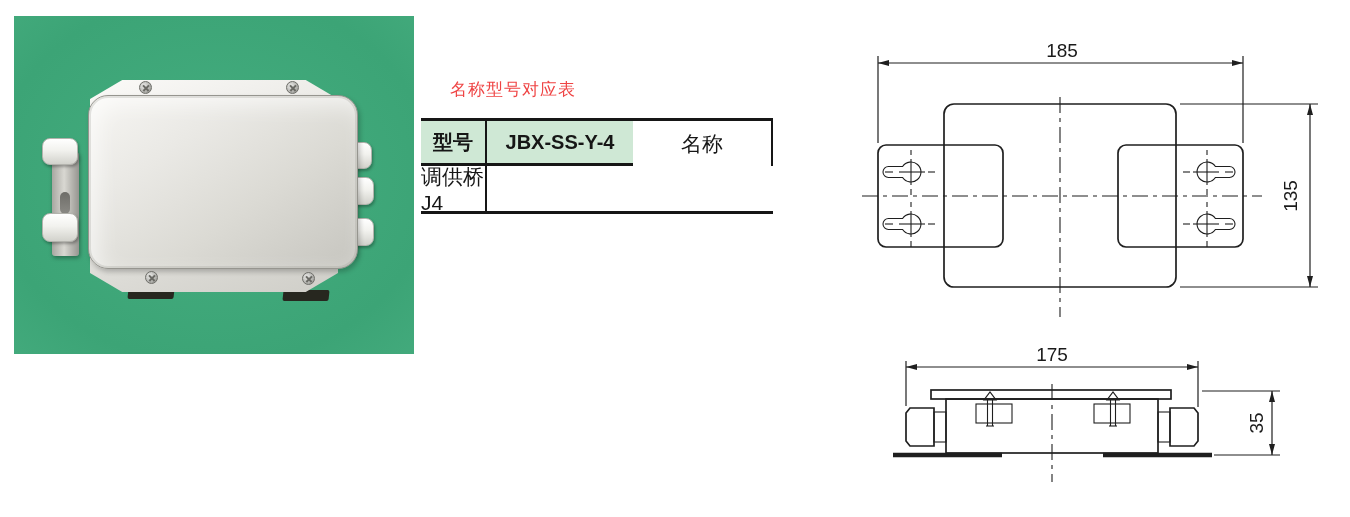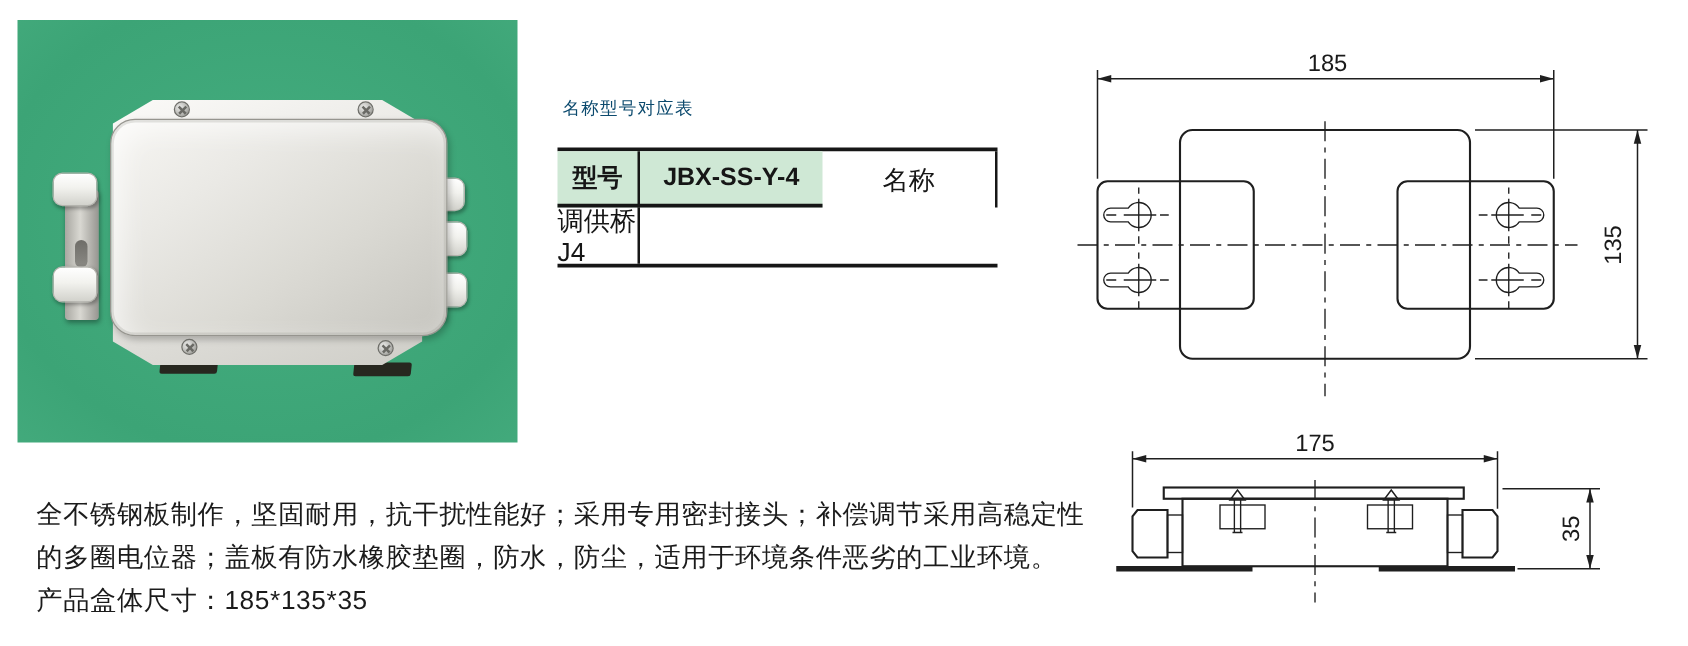--- a/index.html
+++ b/index.html
@@ -37,22 +37,22 @@
   .screw { width:13px; height:13px; border-radius:50%;
     background:radial-gradient(circle at 35% 35%, #ececea 0%, #b9b9b5 55%, #84847f 100%);
     border:1px solid #6e6e69; }
   .screw::before, .screw::after { content:""; position:absolute; left:50%; top:50%;
     width:8px; height:1.5px; background:#6a6a65; transform:translate(-50%,-50%) rotate(45deg); }
   .screw::after { transform:translate(-50%,-50%) rotate(-45deg); }
   .sc-tl { left:125px; top:65px; } .sc-tr { left:272px; top:65px; }
   .sc-bl { left:131px; top:255px; } .sc-br { left:288px; top:256px; }
 
   
-  .spec-title { position:absolute; left:450px; top:78px; font-size:14px; color:#0c4a6e; letter-spacing:1px;text-align:center; }
-  .spec-table { position:absolute; left:446px; top:118px; width:352px;
+  .spec-title { position:absolute; left:450px; top:78px; font-size:17px; color:#ef4444; letter-spacing:1px;text-align:center; }
+  .spec-table { position:absolute; left:421px; top:118px; width:352px;
     border-top:3px solid #161616; border-bottom:3px solid #161616;
     display:grid; grid-template-columns:66px 146px 140px; }
   .tc { display:flex; align-items:center; justify-content:center; height:45px; font-size:21px; color:#161616; }
   .th { background:#cfe8d5; font-weight:bold; font-size:20px; border-bottom:3px solid #161616; }
   .c1, .c2 { border-right:2px solid #161616; }
 
   
   .desc { position:absolute; left:29px; top:395px; width:850px; font-size:21px;
     line-height:34.5px; color:#1b1b1b; letter-spacing:0.5px; white-space:nowrap; }
 
@@ -91,25 +91,20 @@
   </div>
 
   <div class="spec-title">名称型号对应表</div>
   <div class="spec-table">
     <div class="tc th c1">型号</div>
     <div class="tc th c3">JBX-SS-Y-4</div>
     <div class="tc c1">名称</div>
     <div class="tc c2">调供桥J4</div>
   </div>
 
-  <div class="desc">
-    <div>全不锈钢板制作，坚固耐用，抗干扰性能好；采用专用密封接头；补偿调节采用高稳定性</div>
-    <div>的多圈电位器；盖板有防水橡胶垫圈，防水，防尘，适用于环境条件恶劣的工业环境。</div>
-    <div>产品盒体尺寸：185*135*35</div>
-  </div>
 
   <svg class="drawing dw-top" viewBox="845 20 500 310">
     <defs>
       <marker id="arr1" markerUnits="userSpaceOnUse" markerWidth="14" markerHeight="8" refX="11" refY="0" orient="auto-start-reverse" viewBox="0 -4 12 8">
         <path d="M 0 -3 L 11 0 L 0 3 Z" fill="#1f1f1f"></path>
       </marker>
       <g id="kh">
         <path class="thin" d="M 902.6 166.5 L 888.5 166.5 A 5.5 5.5 0 0 0 888.5 177.5 L 902.6 177.5 A 10 10 0 1 0 902.6 166.5 Z"></path>
         <line class="thin" x1="899" y1="172" x2="925" y2="172"></line>
         <line class="thin" x1="911" y1="159" x2="911" y2="185"></line>

